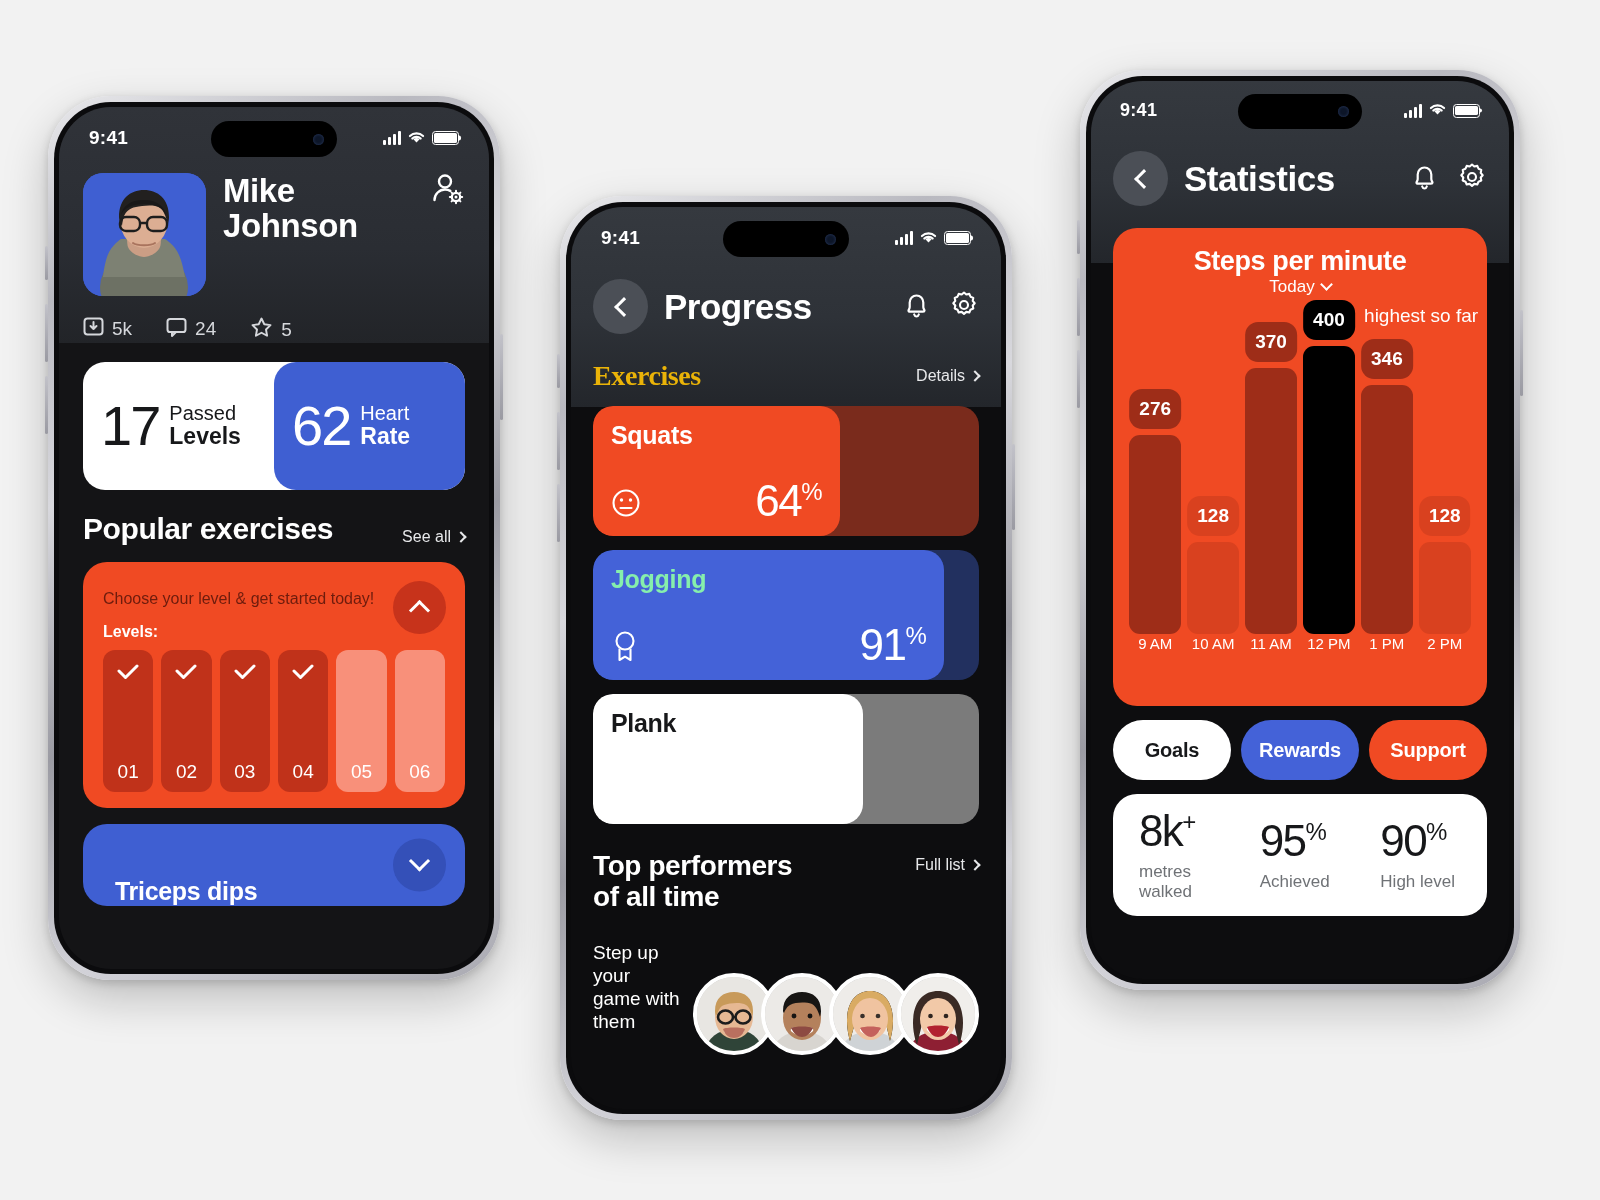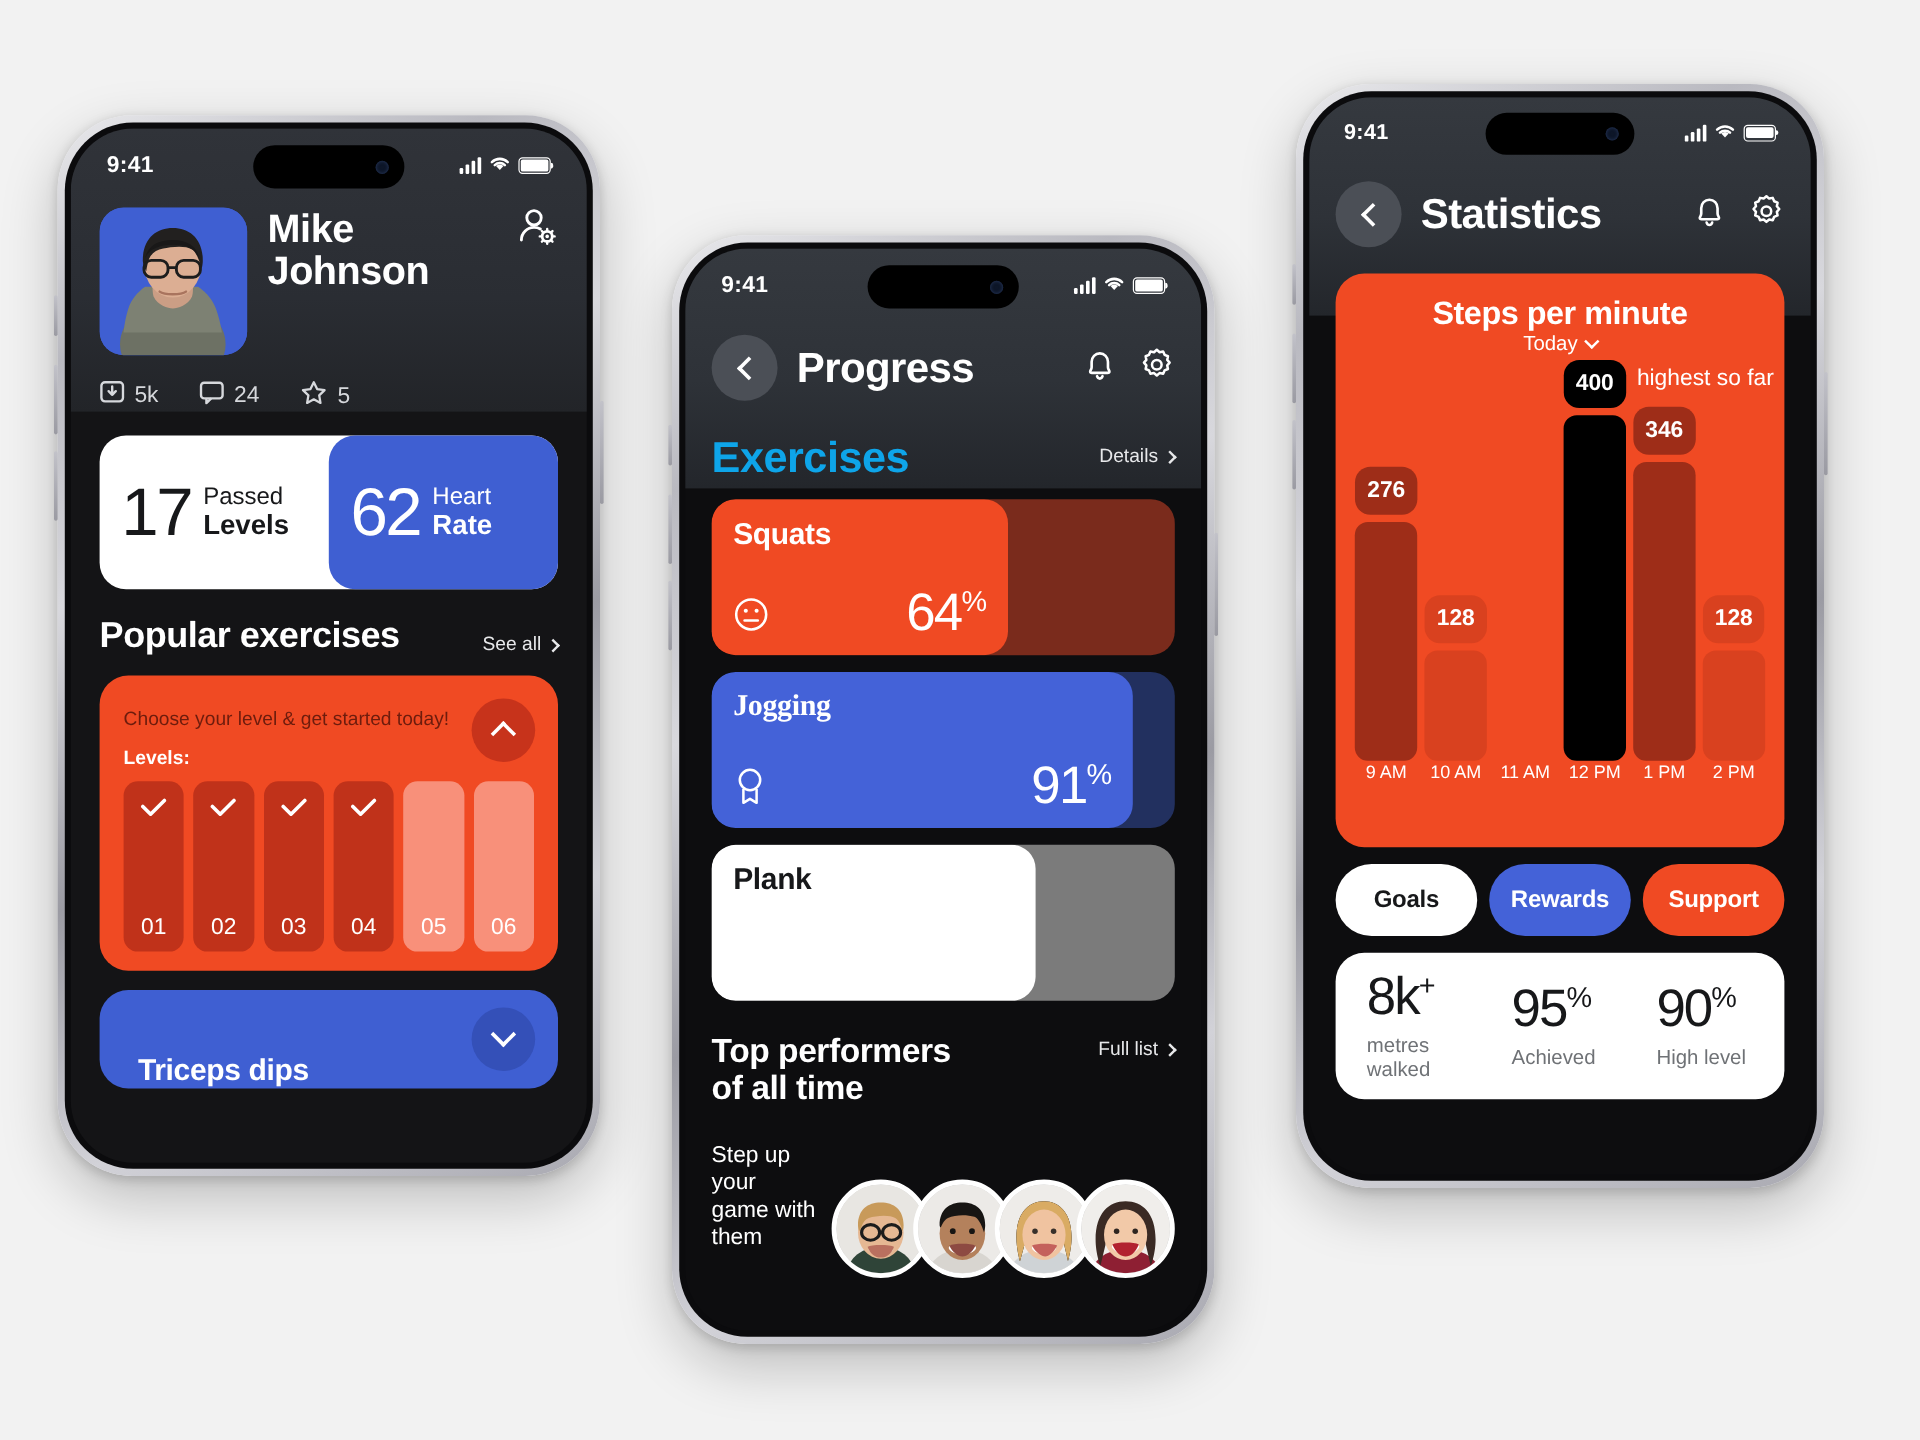--- a/index.html
+++ b/index.html
@@ -97,21 +97,21 @@
   #p2 { left:560px; top:196px; width:452px; height:924px; }
   #p2 .screen { background:#0d0d0f; }
   .p2-body { position:absolute; inset:0; z-index:3; padding:72px 22px 0 22px; }
   .nav { display:flex; align-items:center; gap:16px; position:relative; }
   .back { width:55px; height:55px; border-radius:50%; background:#4b4f56;
     display:flex; align-items:center; justify-content:center; flex:none; }
   .nav h1 { color:#fff; font-size:35px; font-weight:700; letter-spacing:-.5px; }
   .nav-icons { position:absolute; right:0; display:flex; align-items:center; gap:18px; }
 
   .sec2 { display:flex; align-items:center; justify-content:space-between; margin-top:26px; }
-  .sec2 h2 { color:#0ea5e9; font-size:36px; font-weight:700; letter-spacing:-.4px; }
+  .sec2 h2 { color:#eab308; font-size:28px; font-weight:700; letter-spacing:-.4px;font-family:Liberation Serif, serif; }
 
   .pbar { margin-top:14px; height:130px; border-radius:20px; position:relative; overflow:hidden; }
   .pbar .fill { position:absolute; left:0; top:0; bottom:0; border-radius:20px;
     padding:15px 18px 14px; display:flex; flex-direction:column; justify-content:space-between; }
   .pbar .fname { font-size:25px; font-weight:700; letter-spacing:-.3px; }
   .pbar .prow { display:flex; align-items:flex-end; justify-content:space-between; }
   .pbar .pval { font-size:44px; font-weight:400; letter-spacing:-1.5px; line-height:.95; }
   .pbar .pval sup { font-size:24px; vertical-align:super; letter-spacing:-.5px; }
 
   .tp { margin-top:26px; display:flex; align-items:flex-start; justify-content:space-between; }
@@ -404,21 +404,21 @@
                       <path d="M9.5 20h11" stroke="#fff" stroke-width="2.1" stroke-linecap="round"></path>
                     </svg>
                 </span>
                 <span class="pval" style="color: rgb(255, 255, 255);"><span>64</span><sup>%</sup></span>
               </span>
             </div>
           </div>
 
           <div class="pbar" id="pb1" style="background: rgb(34, 48, 95);">
             <div class="fill" style="width: 91%; background: rgb(68, 98, 216); color: rgb(255, 255, 255);">
-              <span class="fname" style="color: #ffffff; font-family: Liberation Serif, serif;">Jogging</span>
+              <span class="fname" style="color: #86efac;">Jogging</span>
               <span class="prow">
                 <span>
                   <svg width="28" height="32" viewBox="0 0 28 32">
                       <circle cx="14" cy="11" r="8.5" fill="none" stroke="#fff" stroke-width="2.1"></circle>
                       <path d="M8.5 18.5V30l5.5-3.3L19.5 30V18.5" fill="none" stroke="#fff" stroke-width="2.1" stroke-linejoin="round"></path>
                     </svg>
                 </span>
                 <span class="pval" style="color: rgb(255, 255, 255);"><span>91</span><sup>%</sup></span>
               </span>
             </div>
@@ -569,20 +569,24 @@
                 <div class="bar-slot" style="left: 0%; width: 15.3333%; height: 229px;">
                   <div class="bar" style="height: 199px; bottom: 30px; background: rgb(158, 45, 24);"></div>
                   <div class="badge" style="background: rgb(158, 45, 24); bottom: 235px;">276</div>
                 </div>
                 <div class="xlab" style="left: 0%; width: 15.3333%;">9 AM</div>
                 <div class="bar-slot" style="left: 16.9333%; width: 15.3333%; height: 122px;">
                   <div class="bar" style="height: 92px; bottom: 30px; background: rgb(217, 65, 31);"></div>
                   <div class="badge" style="background: rgb(217, 65, 31); bottom: 128px;">128</div>
                 </div>
                 <div class="xlab" style="left: 16.9333%; width: 15.3333%;">10 AM</div>
+                <div class="bar-slot" style="left: 33.8667%; width: 15.3333%; height: 296px;">
+                  <div class="bar" style="height: 266px; bottom: 30px; background: rgb(158, 45, 24);"></div>
+                  <div class="badge" style="background: rgb(158, 45, 24); bottom: 302px;">370</div>
+                </div>
                 <div class="xlab" style="left: 33.8667%; width: 15.3333%;">11 AM</div>
                 <div class="bar-slot" style="left: 50.8%; width: 15.3333%; height: 318px;">
                   <div class="bar" style="height: 288px; bottom: 30px; background: rgb(0, 0, 0);"></div>
                   <div class="badge" style="background: rgb(0, 0, 0); bottom: 324px;">400</div>
                 </div>
                 <div class="xlab" style="left: 50.8%; width: 15.3333%;">12 PM</div>
                 <div class="bar-slot" style="left: 67.7333%; width: 15.3333%; height: 279px;">
                   <div class="bar" style="height: 249px; bottom: 30px; background: rgb(158, 45, 24);"></div>
                   <div class="badge" style="background: rgb(158, 45, 24); bottom: 285px;">346</div>
                 </div>

